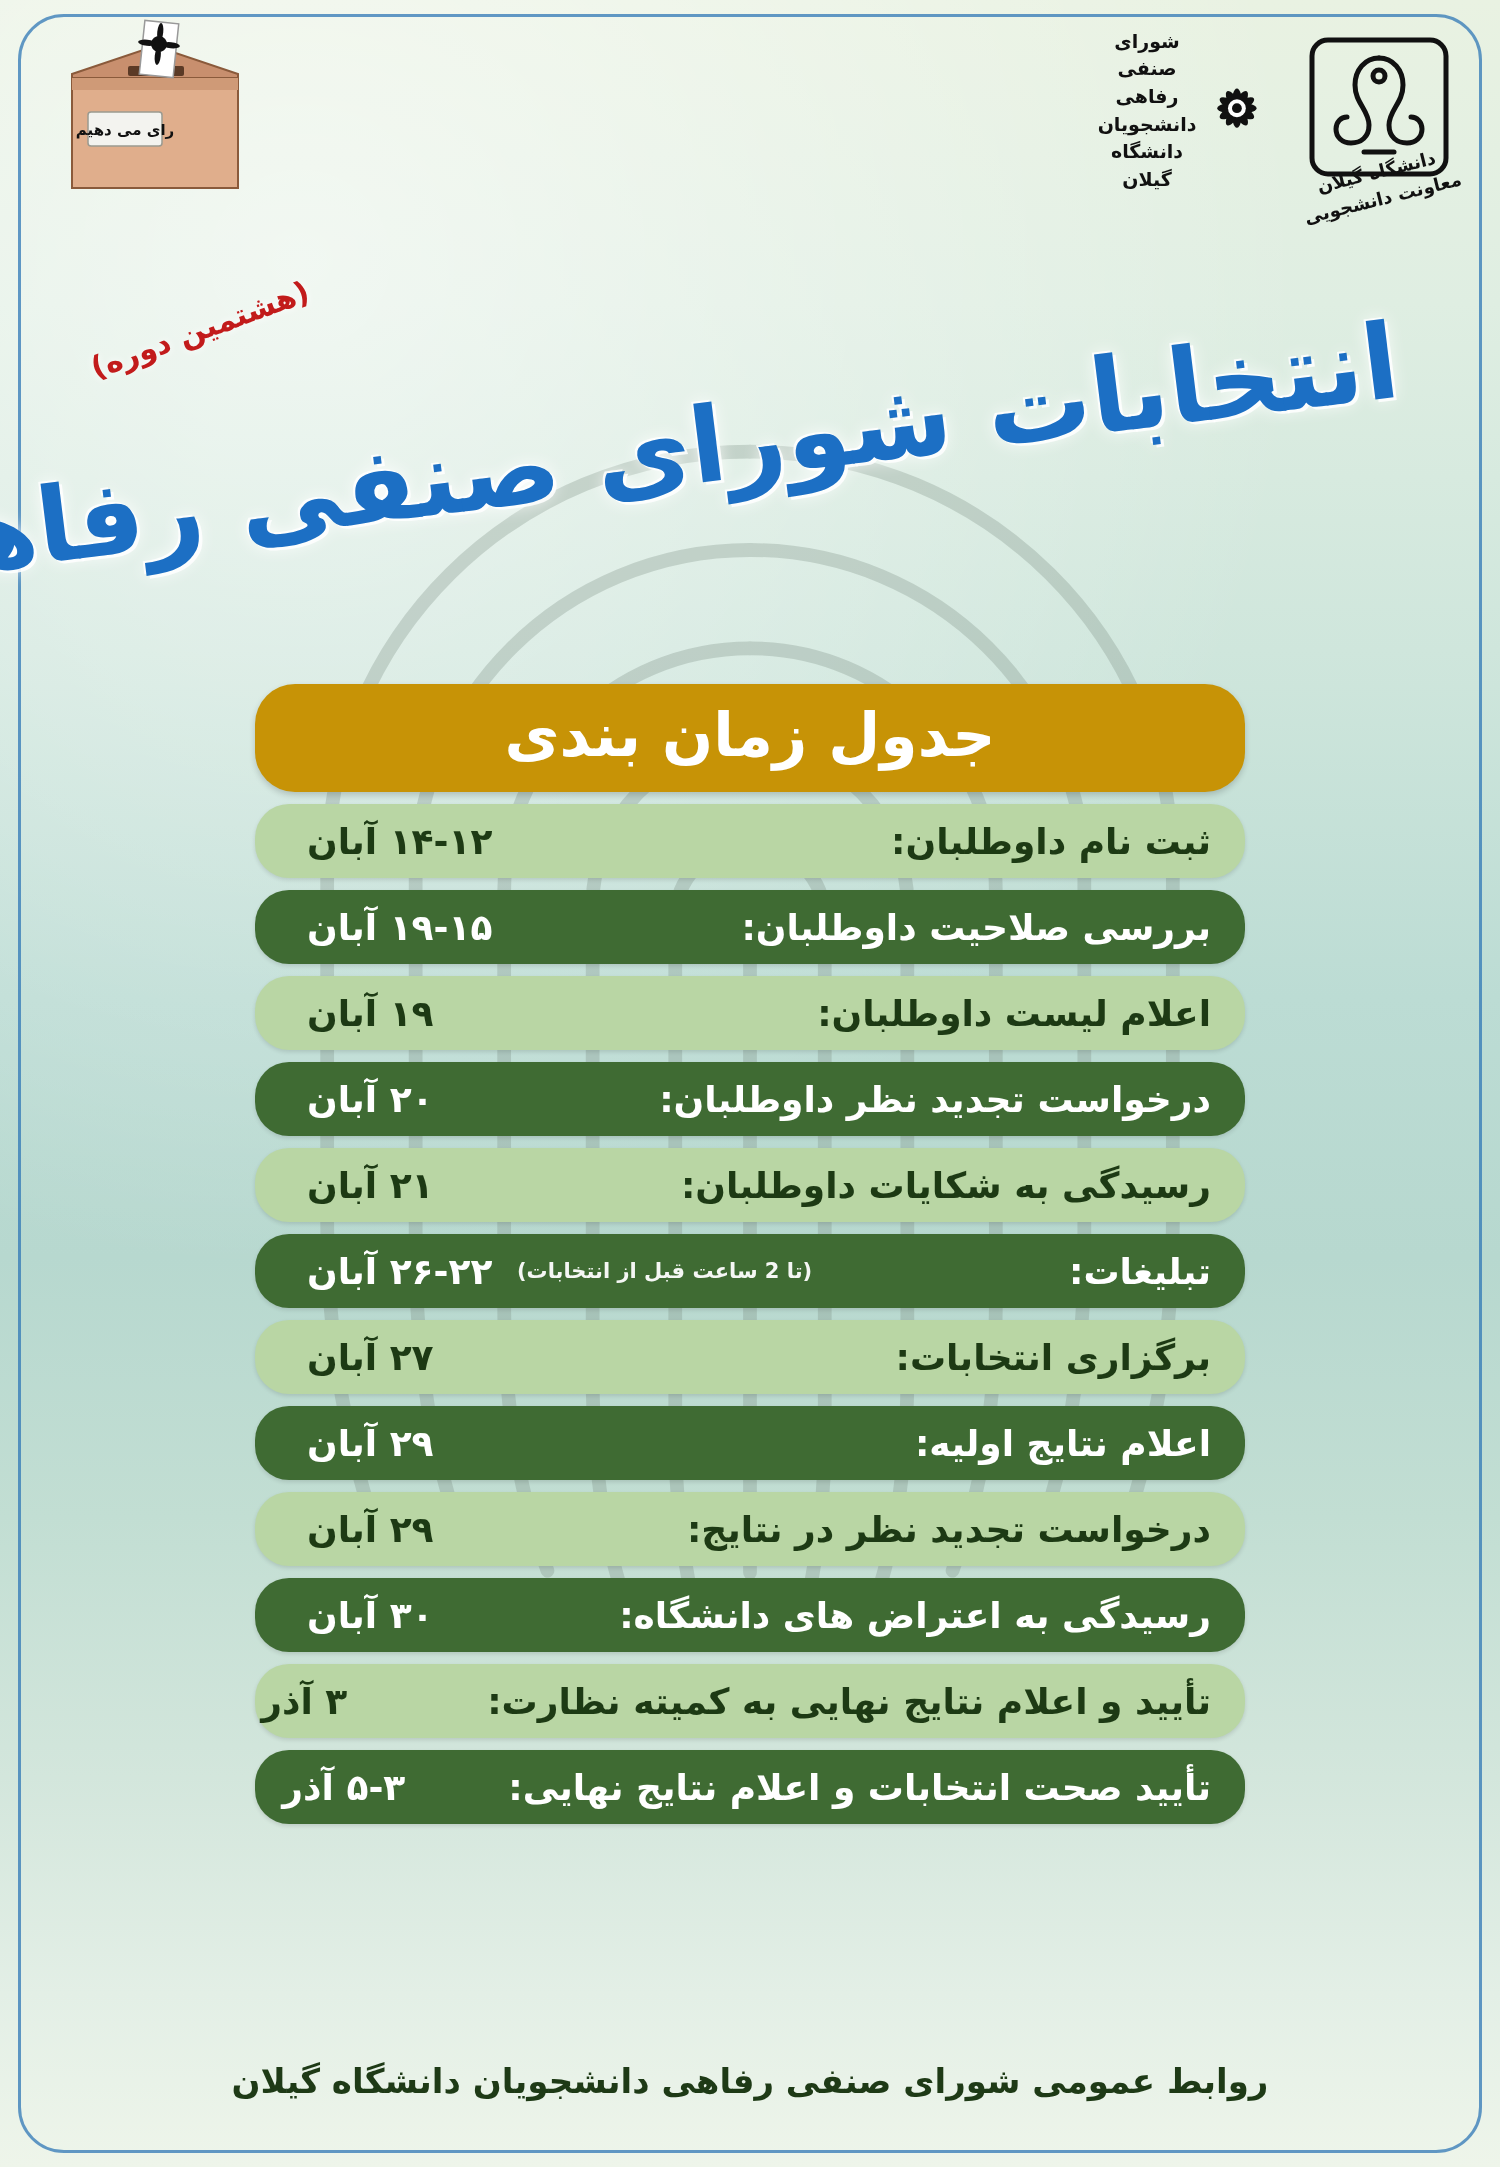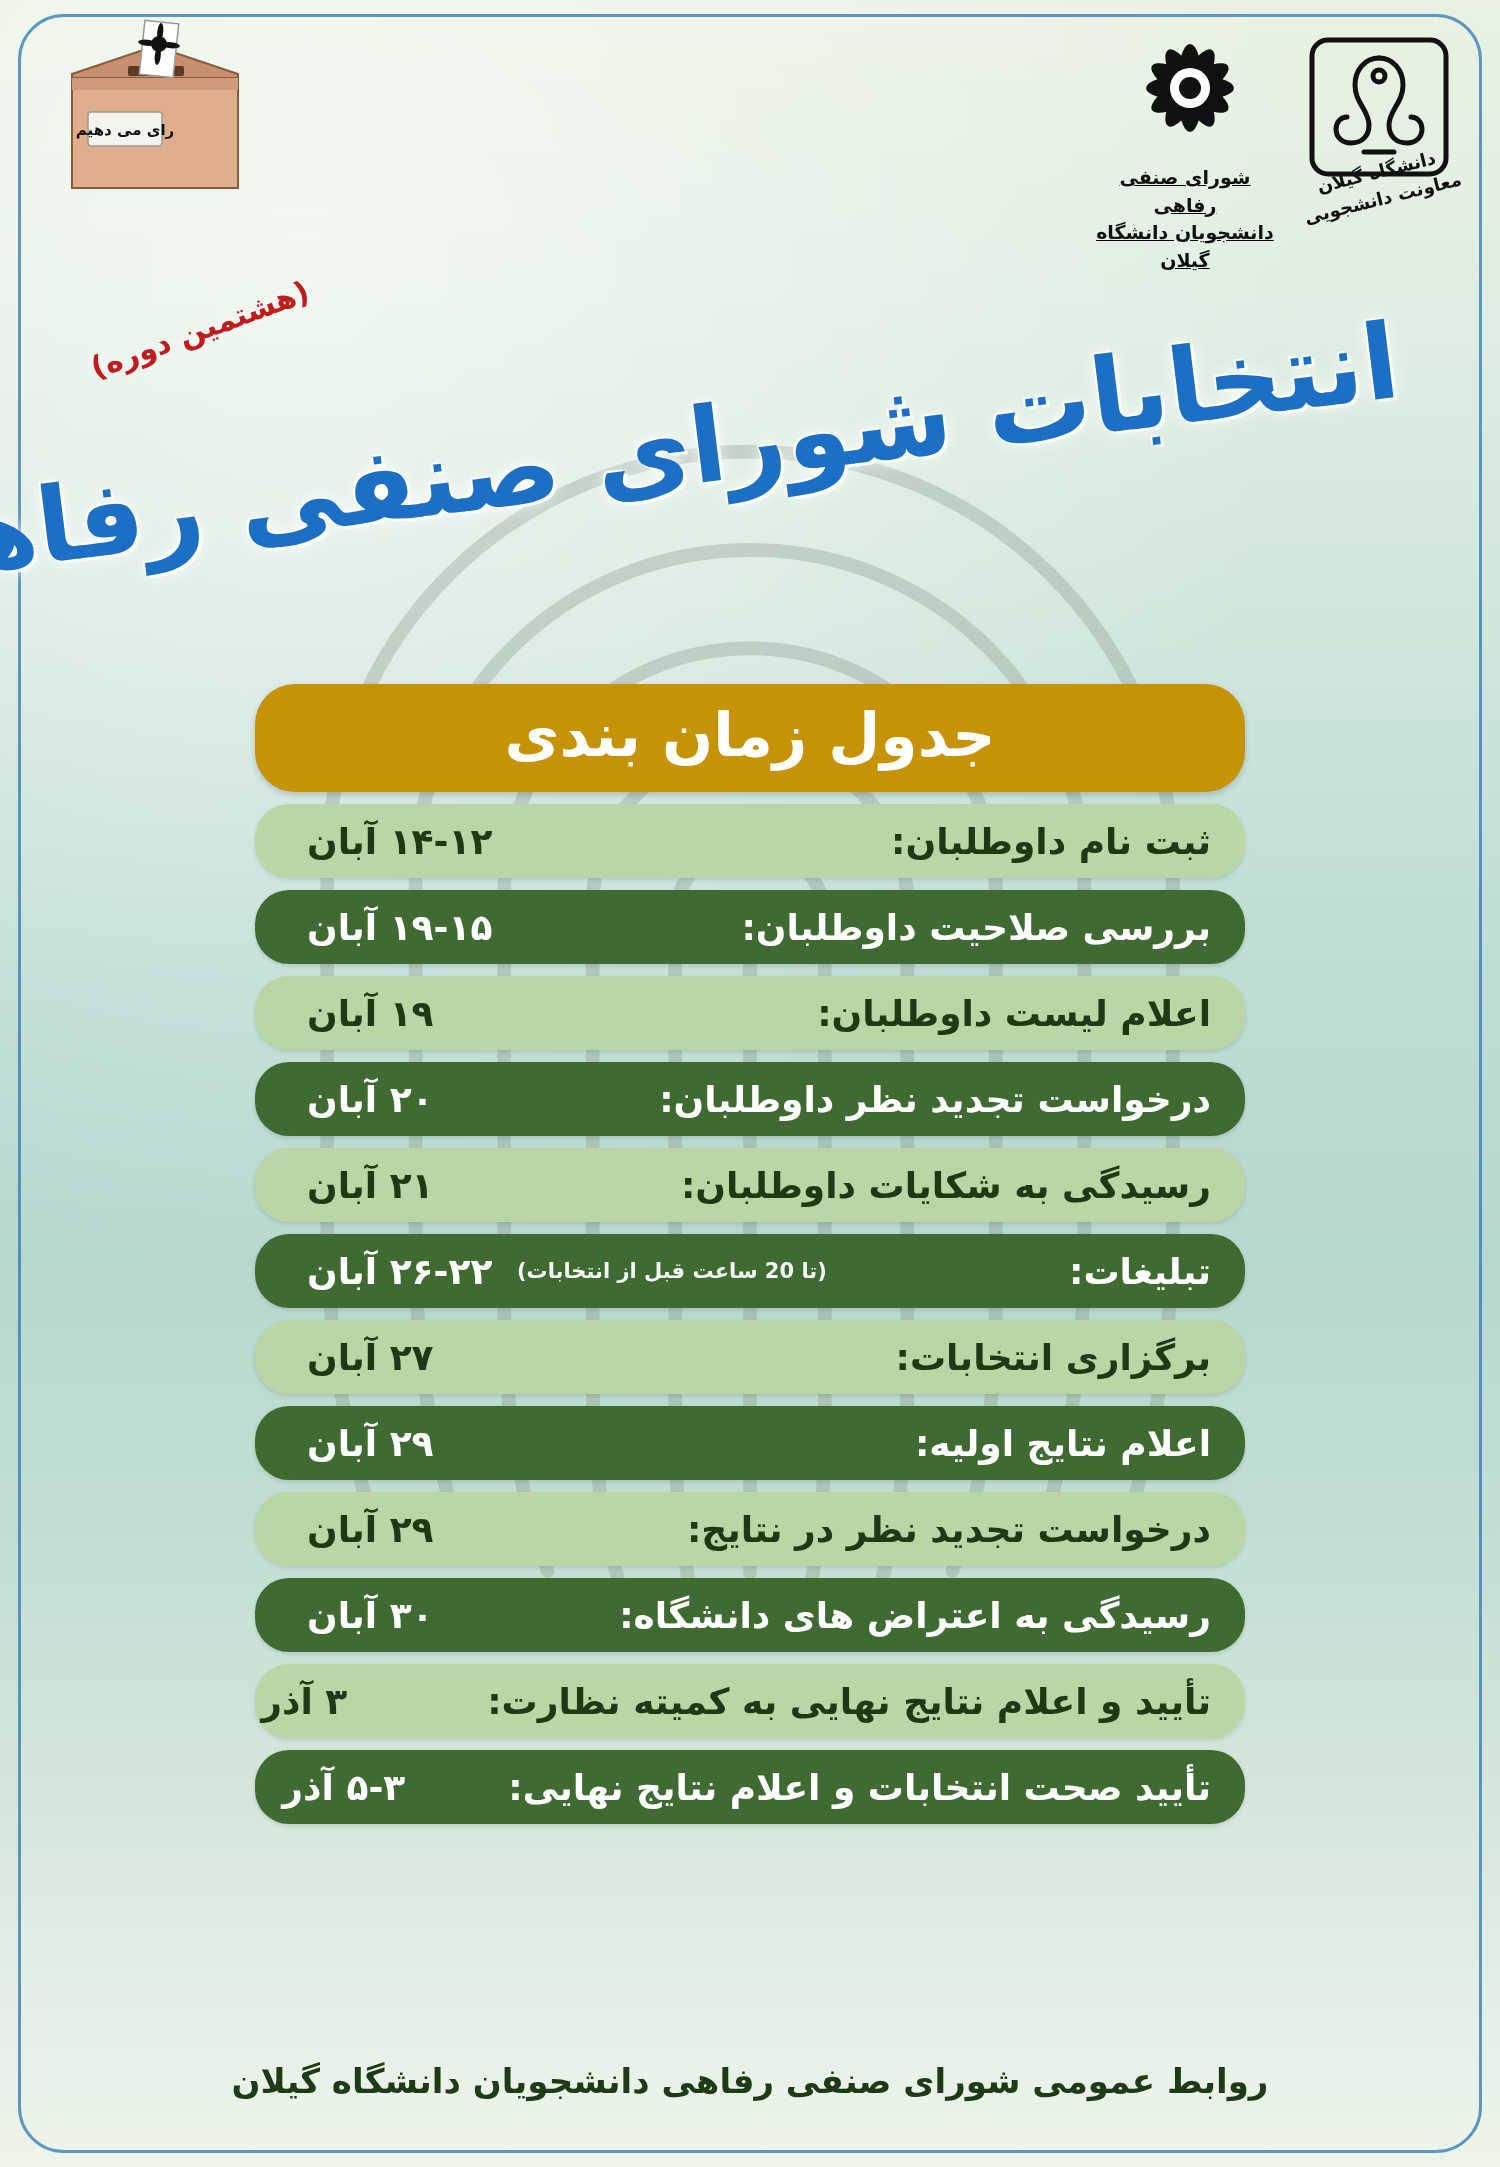--- a/index.html
+++ b/index.html
@@ -43,21 +43,21 @@
   }
   .ballot-box svg{width:100%;height:100%;display:block;}
 
   .logos{
     position:absolute;right:40px;top:22px;
     display:flex;flex-direction:row;align-items:flex-start;gap:24px;
   }
   .logo-block{display:flex;flex-direction:column;align-items:center;}
   .logo-uni{width:150px;height:170px;}
   .logo-uni svg{width:100%;height:100%;}
-  .logo-council{width:180px;height:175px;display:flex;flex-direction:column;text-decoration:underline;}
+  .logo-council{width:180px;height:175px;display:flex;align-items:center;}
   .logo-council .mark{width:170px;height:140px;}
   .logo-council .mark svg{width:100%;height:100%;}
   .logo-caption{
     font-size:19px;font-weight:bold;color:#111;line-height:1.45;text-align:center;
     font-family:"DejaVu Sans", sans-serif;
     margin-top:2px;
   }
   .logo-uni-caption{
     font-size:18px;font-weight:bold;color:#111;text-align:center;line-height:1.5;
     transform:rotate(-14deg);
@@ -255,21 +255,21 @@
           <div class="note"></div>
           <div class="date">۲۰ آبان</div>
         </div>
         <div class="row light">
           <div class="label">رسیدگی به شکایات داوطلبان:</div>
           <div class="note"></div>
           <div class="date">۲۱ آبان</div>
         </div>
         <div class="row dark">
           <div class="label">تبلیغات:</div>
-          <div class="note">(تا 20 ساعت قبل از انتخابات)</div>
+          <div class="note">(تا 2 ساعت قبل از انتخابات)</div>
           <div class="date">۲۶-۲۲ آبان</div>
         </div>
         <div class="row light">
           <div class="label">برگزاری انتخابات:</div>
           <div class="note"></div>
           <div class="date">۲۷ آبان</div>
         </div>
         <div class="row dark">
           <div class="label">اعلام نتایج اولیه:</div>
           <div class="note"></div>

